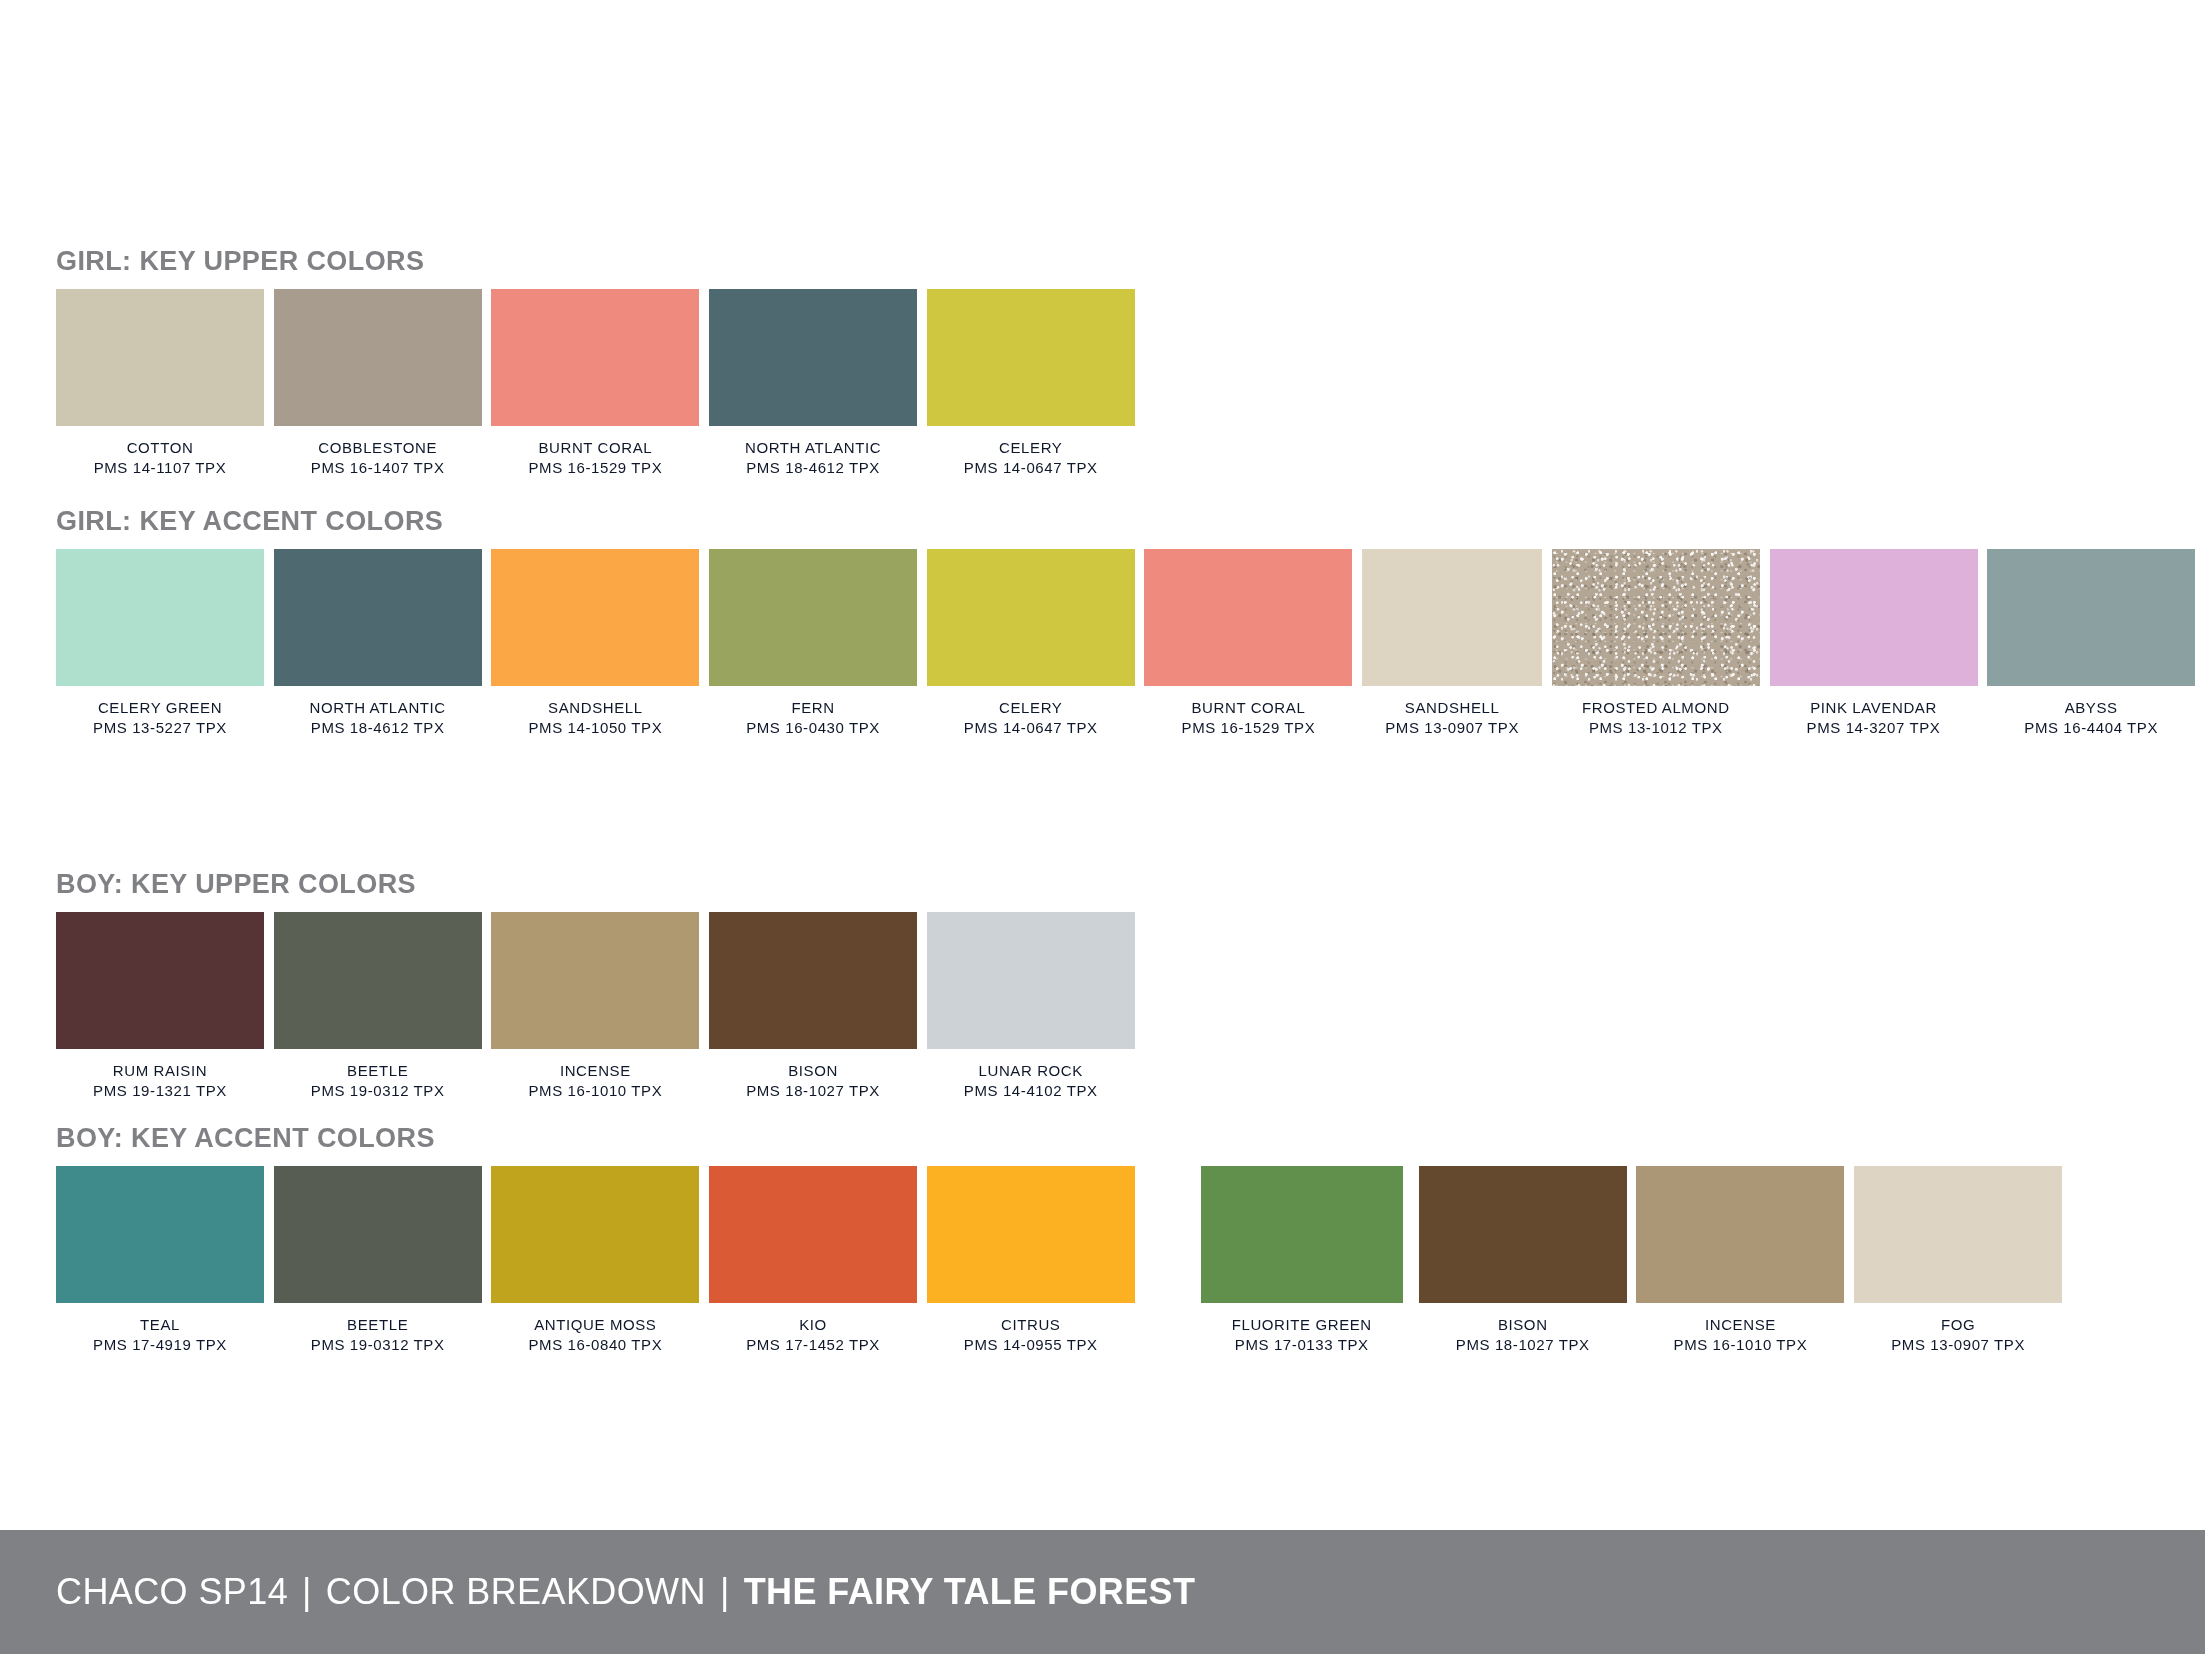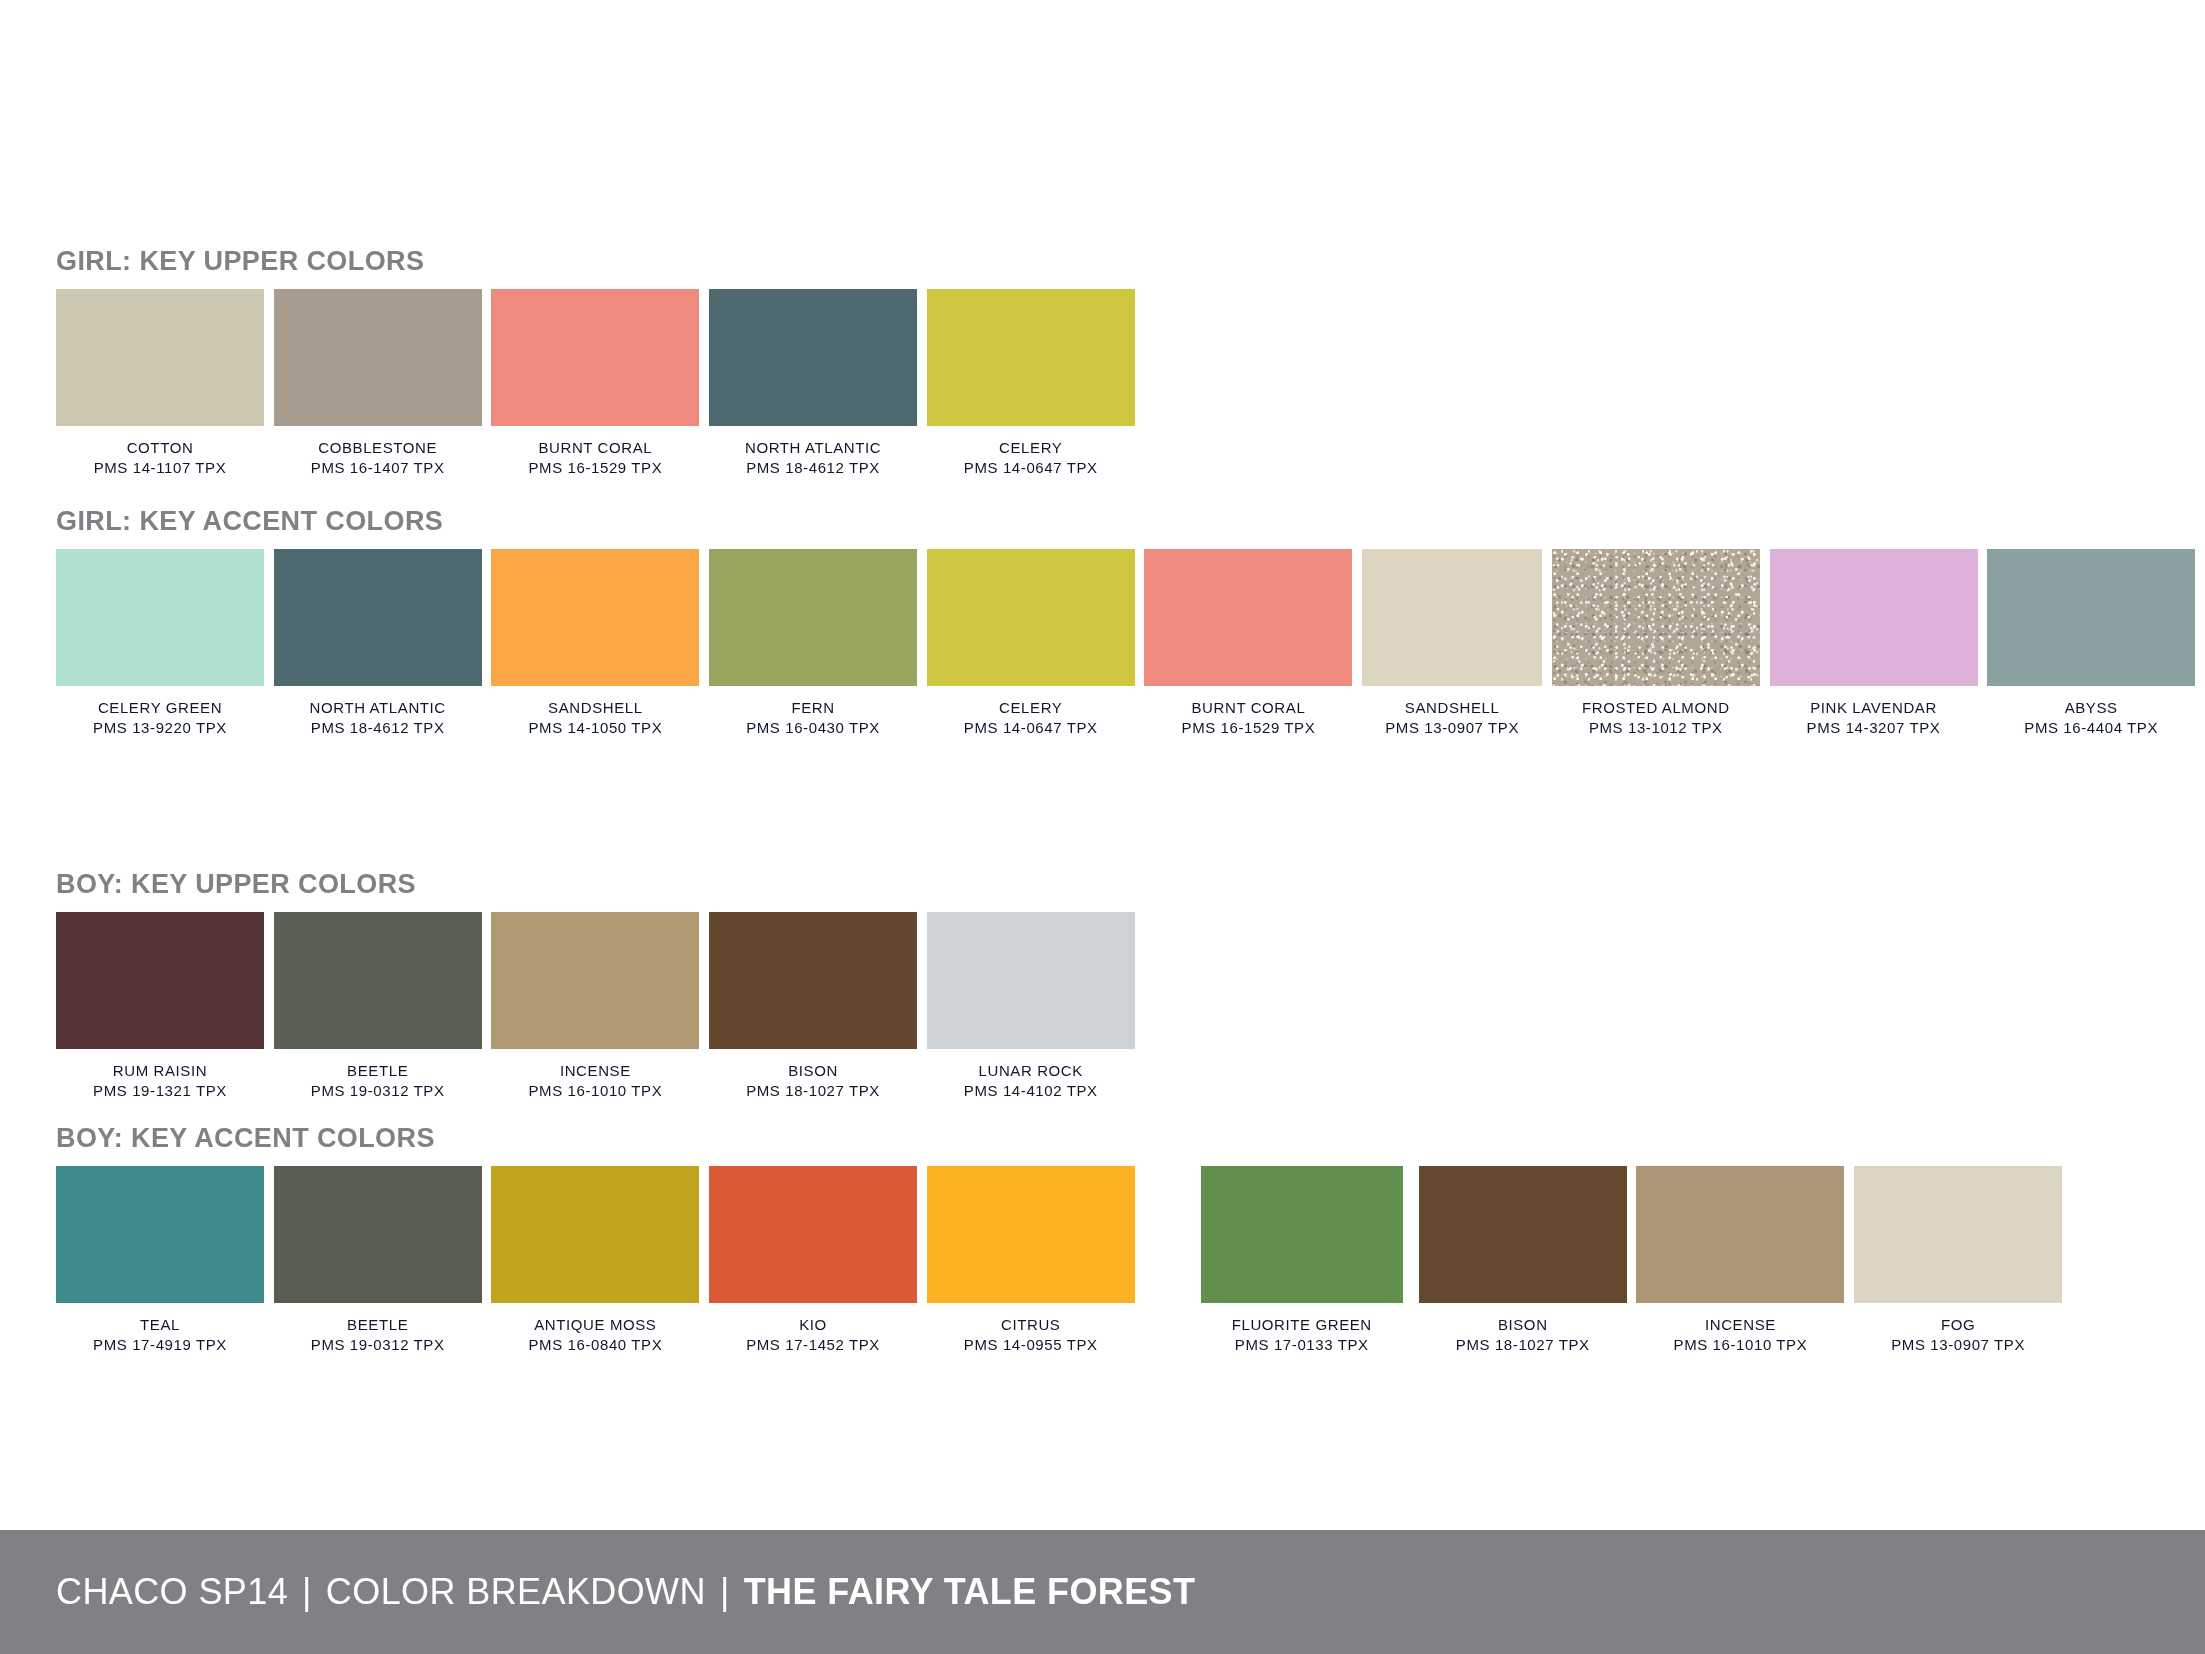--- a/index.html
+++ b/index.html
@@ -198,21 +198,21 @@
   </div>
 
   <div class="section" style="top:506px;">
     <h2 class="section-title">GIRL: KEY ACCENT COLORS</h2>
     <div class="swatch-row">
 
       <div class="swatch-cell" style="width:208px; margin-right:9.7px;">
         <span class="swatch-chip" style="background:#aee0cd;"></span>
         <span class="swatch-label">
           <span class="swatch-name">CELERY GREEN</span>
-          <span class="swatch-code">PMS 13-9220 TPX</span>
+          <span class="swatch-code">PMS 13-5227 TPX</span>
         </span>
       </div>
 
       <div class="swatch-cell" style="width:208px; margin-right:9.7px;">
         <span class="swatch-chip" style="background:#4e6a70;"></span>
         <span class="swatch-label">
           <span class="swatch-name">NORTH ATLANTIC</span>
           <span class="swatch-code">PMS 18-4612 TPX</span>
         </span>
       </div>

